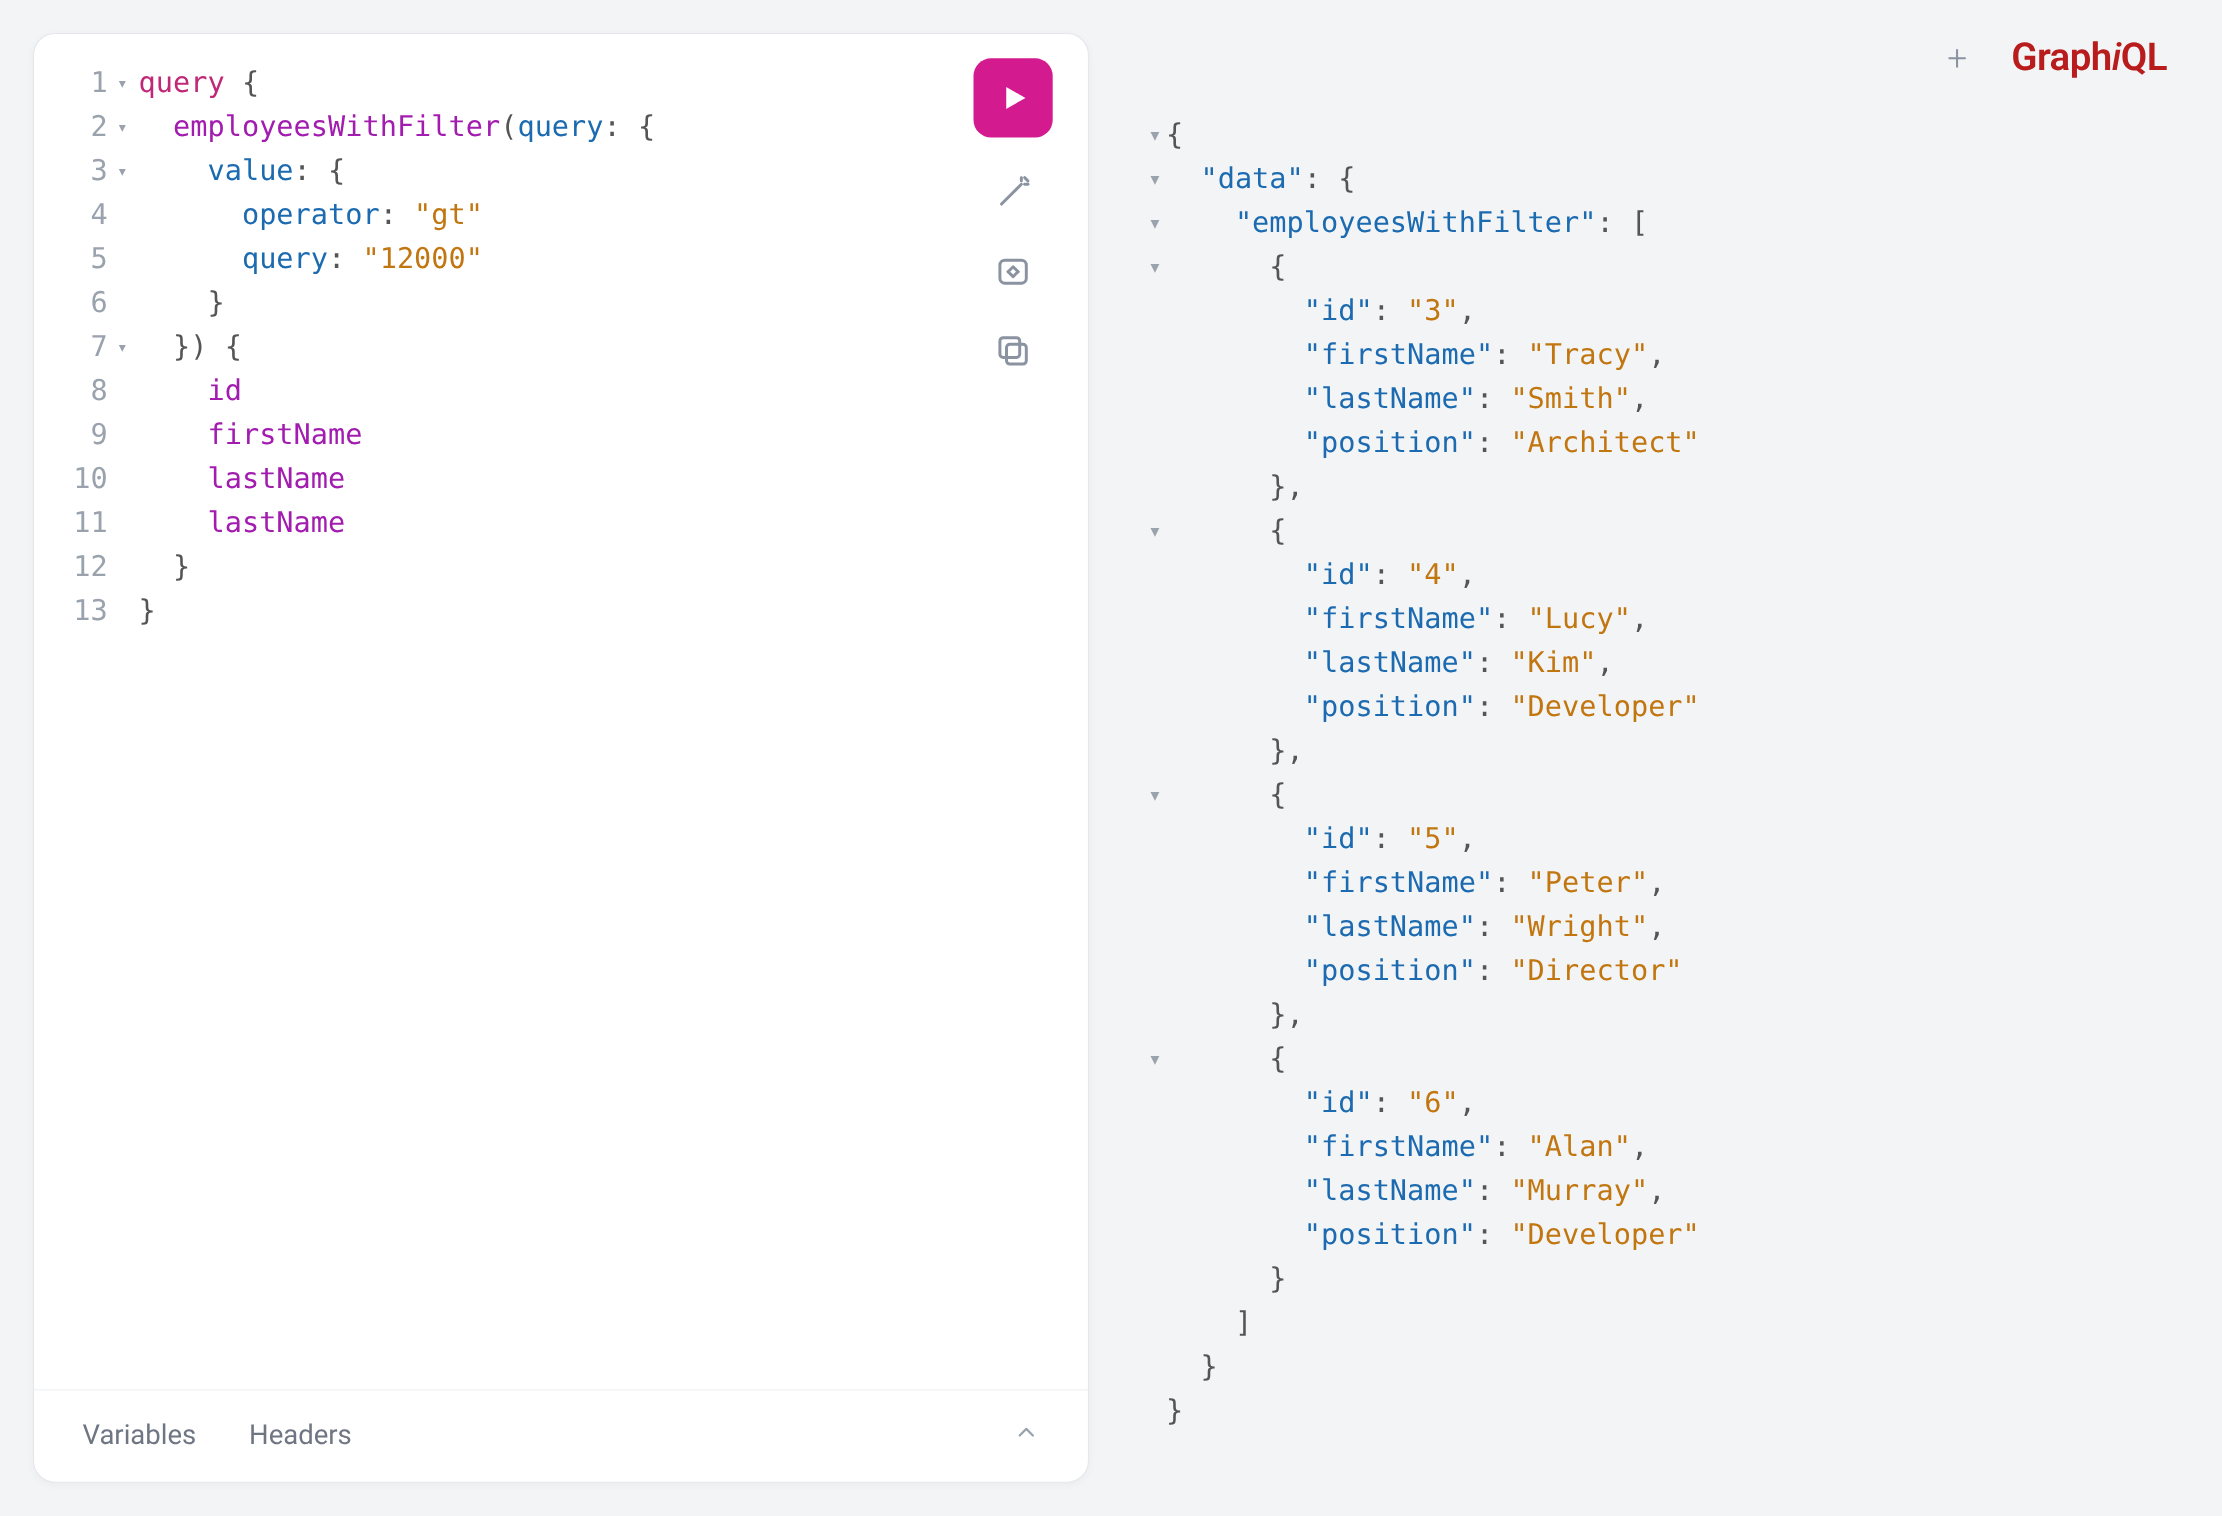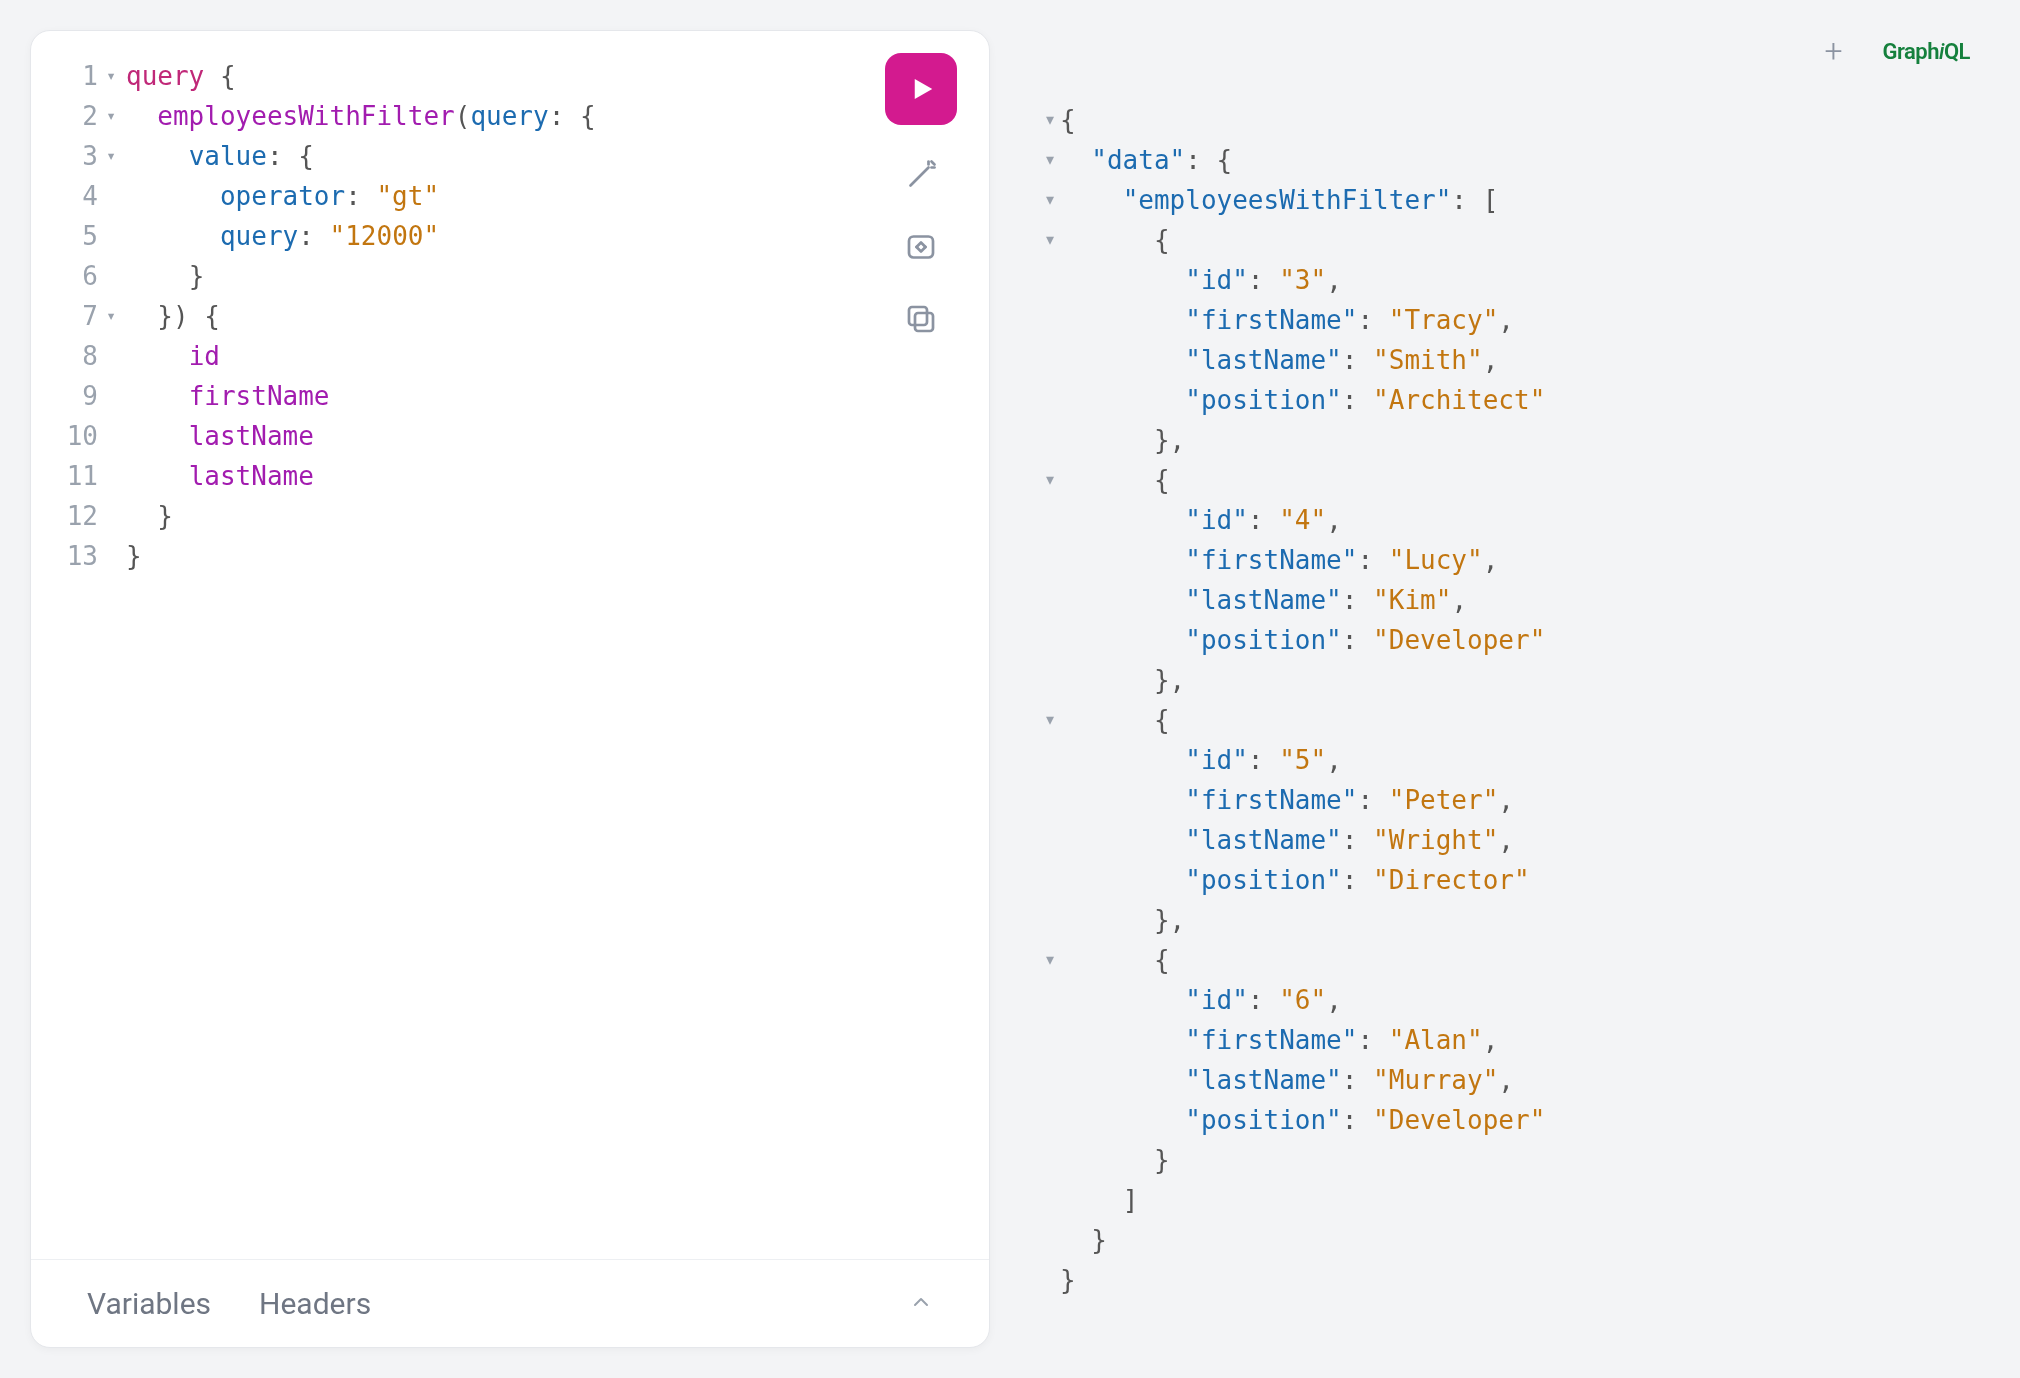--- a/index.html
+++ b/index.html
@@ -95,23 +95,23 @@
       display: flex;
       align-items: center;
       justify-content: center;
       cursor: pointer;
       color: #8b93a1;
     }
     .bottom-bar {
       display: flex;
       align-items: center;
       justify-content: space-between;
-      padding: 26px 56px;
+      padding: 26px 44px;
       border-top: 1px solid #edeff2;
-      font-size: 30px;
+      font-size: 25px;
       color: #6f7683;
     }
     .bottom-tabs { display: flex; gap: 48px; }
     .bottom-tab { cursor: pointer; }
     .chevron { color: #9aa2ad; }
     .right-panel {
       flex: 1;
       display: flex;
       flex-direction: column;
       padding-top: 0;
@@ -123,23 +123,23 @@
       gap: 40px;
       padding: 2px 20px 30px 0;
     }
     .plus-btn {
       font-size: 32px;
       color: #8b93a1;
       cursor: pointer;
       font-weight: 300;
     }
     .logo {
-      font-size: 22px;
+      font-size: 35px;
       font-weight: 600;
-      color: #15803d;
+      color: #b91c1c;
       letter-spacing: -0.5px;
     }
     .logo em { font-style: italic; font-weight: 500; }
     .response-area {
       flex: 1;
       display: flex;
       padding-left: 0px;
     }
     .resp-gutter {
       width: 40px;

